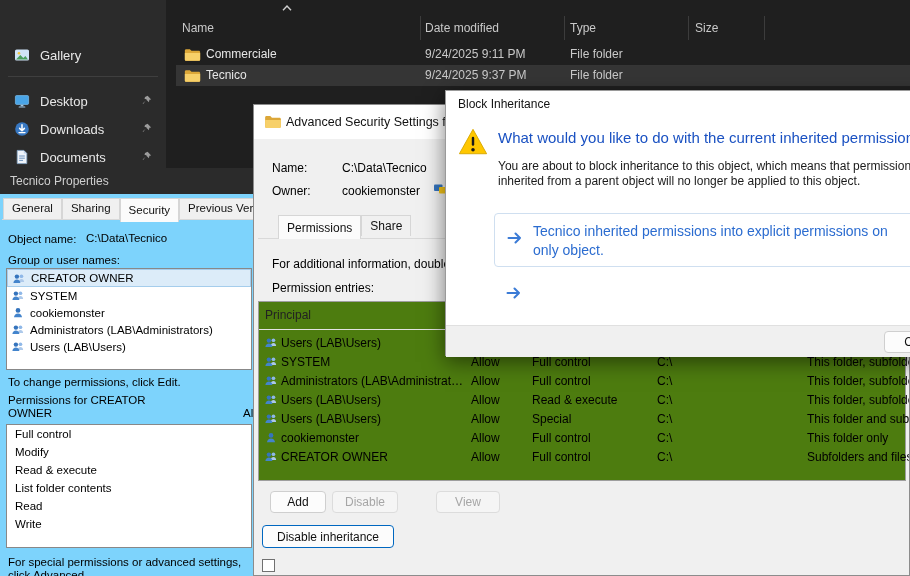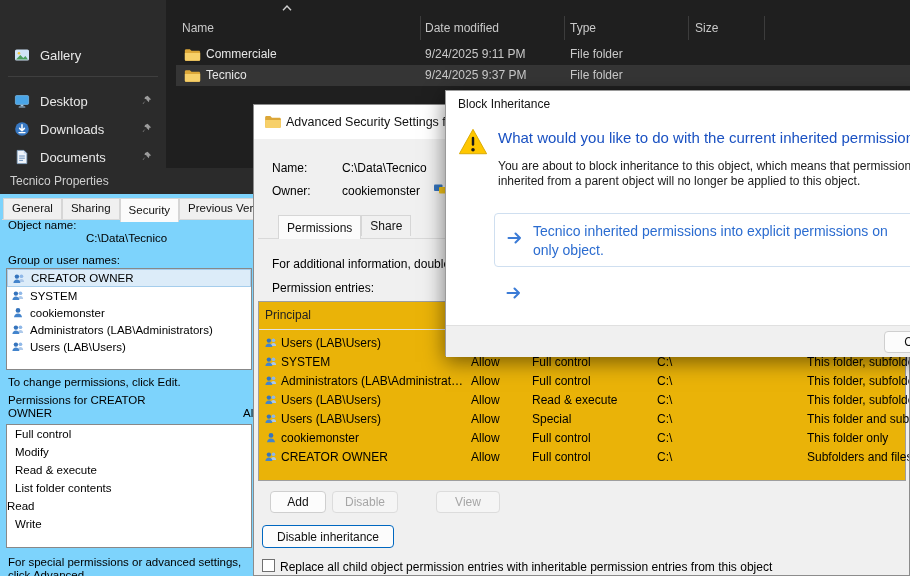--- a/index.html
+++ b/index.html
@@ -40,21 +40,21 @@
     color:#cfcfcf;font-size:12px;line-height:26px;padding-left:10px}
   .props-line{position:absolute;left:2px;right:0;top:51px;height:1px;background:#d9d9d9}
   .plabel{position:absolute;font-size:11.5px;color:#000;white-space:nowrap}
 
   
   .adv{position:absolute;left:253px;top:104px;width:657px;height:472px;background:#f0f0f0;
     border:1px solid #8c8c8c;z-index:3;overflow:hidden}
   .adv-title{position:absolute;left:0;top:0;width:100%;height:34px;background:#fff;
     font-size:12.5px;color:#111;line-height:34px}
   .adv .lab{position:absolute;font-size:12px;color:#000;white-space:nowrap}
-  .ptable{position:absolute;left:4px;top:196px;width:648px;height:180px;background:#eab308;border:1px solid #9e9e9e}
+  .ptable{position:absolute;left:4px;top:196px;width:648px;height:180px;background:#4d7c0f;border:1px solid #9e9e9e}
   .ptable-head{position:absolute;left:0;top:0;width:100%;height:28px;border-bottom:1px solid #e3e3e3;
     font-size:12px;color:#222}
   .prow{position:absolute;left:0;width:100%;height:19px;font-size:12px;color:#000}
   .prow .c{position:absolute;top:2px;white-space:nowrap}
   .c.principal{left:22px;width:184px;overflow:hidden;text-overflow:ellipsis}
   .c.type{left:212px}.c.access{left:273px}.c.inh{left:398px}.c.app{left:548px}
   .prow .picon{position:absolute;left:5px;top:2px}
 
   
   .block{position:absolute;left:445px;top:90px;width:520px;height:266px;background:#fff;
@@ -207,21 +207,21 @@
     <span>Tecnico Properties</span>
   </header>
   <div class="tabs" style="left:3px;top:30px">
     <div class="tab">General</div>
     <div class="tab">Sharing</div>
     <div class="tab active">Security</div>
     <div class="tab">Previous Versions</div>
   </div>
   <div class="props-line"></div>
 
-  <span class="plabel" style="left:8px;top:51px">Object name:</span>
+  <span class="plabel" style="left:8px;top:65px">Object name:</span>
   <span class="plabel" style="left:86px;top:64px">C:\Data\Tecnico</span>
 
   <span class="plabel" style="left:8px;top:86px">Group or user names:</span>
 
   <div class="listbox" style="left:6px;top:100px;width:246px;height:102px">
     <div class="li sel">
       <svg class="ic" width="14" height="13">
           <use href="#i-group"></use>
         </svg>
       <span>CREATOR OWNER</span>
@@ -263,21 +263,21 @@
       </div>
     <div class="li" style="height:18px;padding-left:8px">
         <span>Modify</span>
       </div>
     <div class="li" style="height:18px;padding-left:8px">
         <span>Read &amp; execute</span>
       </div>
     <div class="li" style="height:18px;padding-left:8px">
         <span>List folder contents</span>
       </div>
-    <div class="li" style="height:18px;padding-left:0">
+    <div class="li" style="height:18px;padding-left:8px">
         <span>Read</span>
       </div>
     <div class="li" style="height:18px;padding-left:8px">
         <span>Write</span>
       </div>
   </div>
 
   <span class="plabel" style="left:8px;top:388px;width:240px;white-space:normal;line-height:13px">For special permissions or advanced settings, click Advanced.</span>
 </section>
 
@@ -383,21 +383,20 @@
     </div>
   </div>
 
   <button class="btn" style="left:16px;top:386px;width:56px;height:22px">Add</button>
   <button class="btn disabled" style="left:78px;top:386px;width:66px;height:22px">Disable</button>
   <button class="btn disabled" style="left:182px;top:386px;width:64px;height:22px">View</button>
 
   <button class="btn" style="left:8px;top:420px;width:132px;height:23px;border-color:var(--accent,#0067c0)">Disable inheritance</button>
 
   <span class="checkbox" style="left:8px;top:454px"></span>
-  <span class="lab" style="left:26px;top:455px">Replace all child object permission entries with inheritable permission entries from this object</span>
 </section>
 
 <section class="block">
   <header class="block-title">
     <span>Block Inheritance</span>
   </header>
 
   <svg class="ic abs" style="left:12px;top:36px" width="30" height="30">
       <use href="#i-warn"></use>
     </svg>

